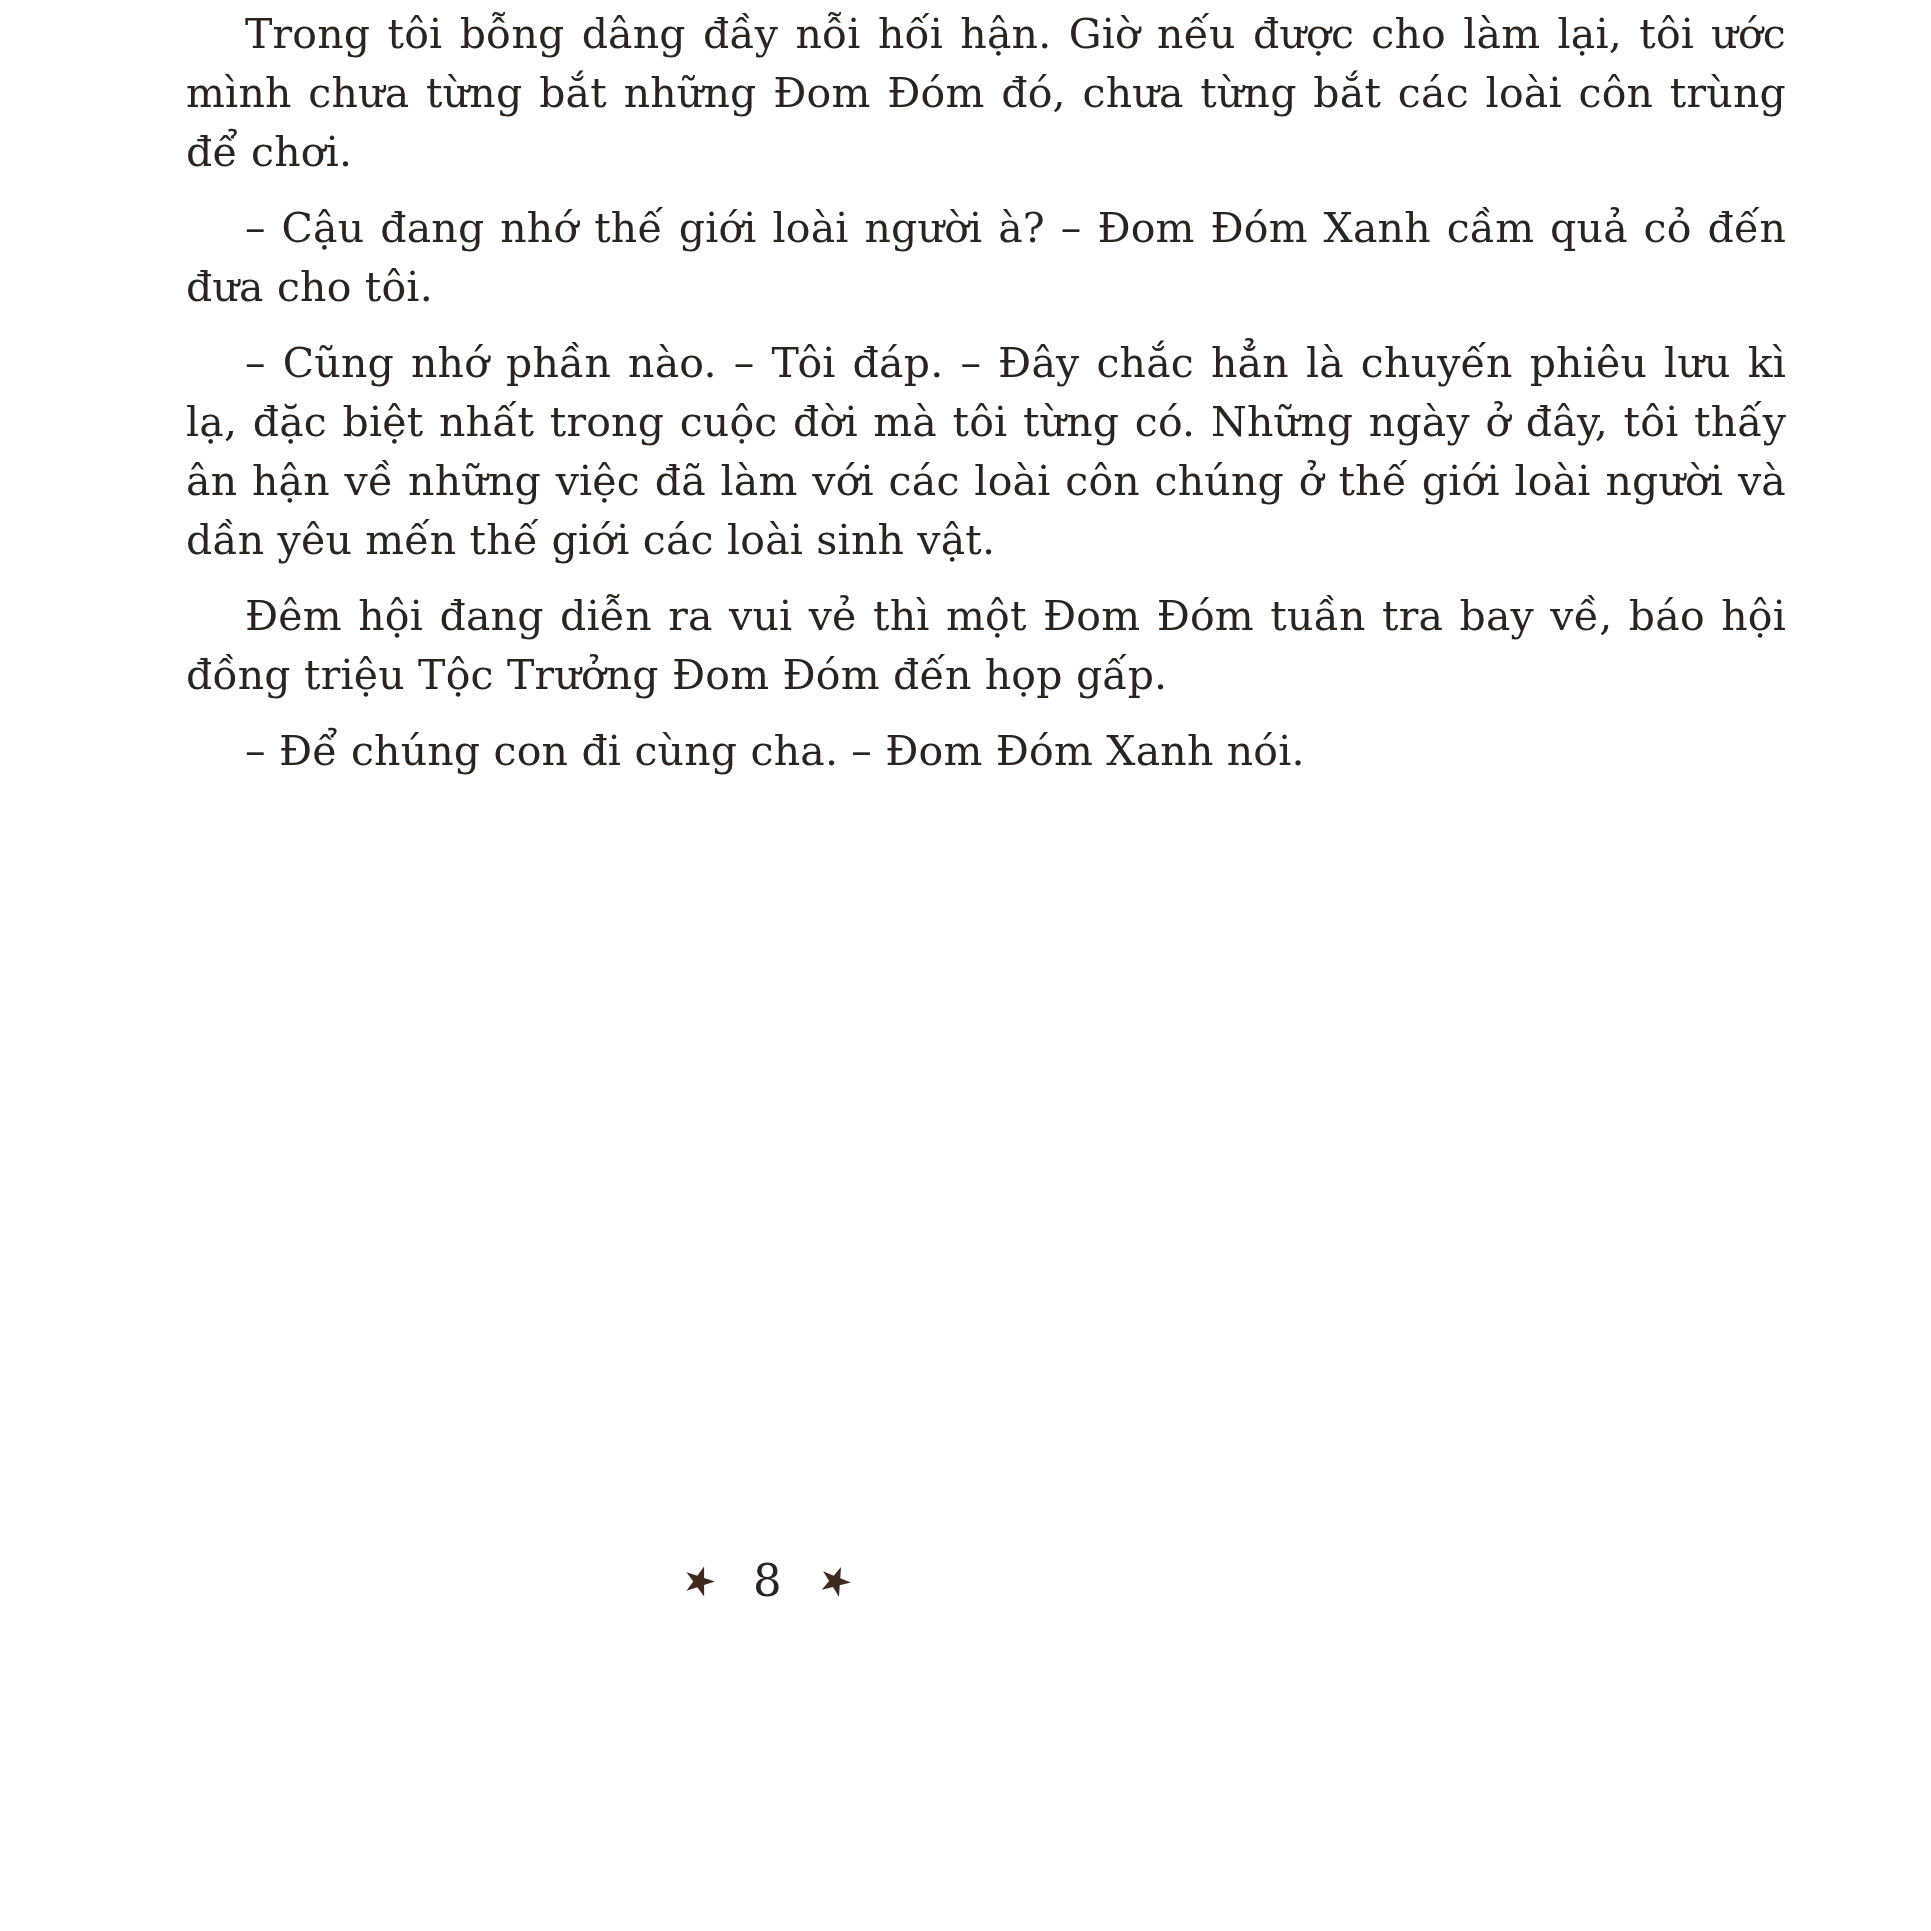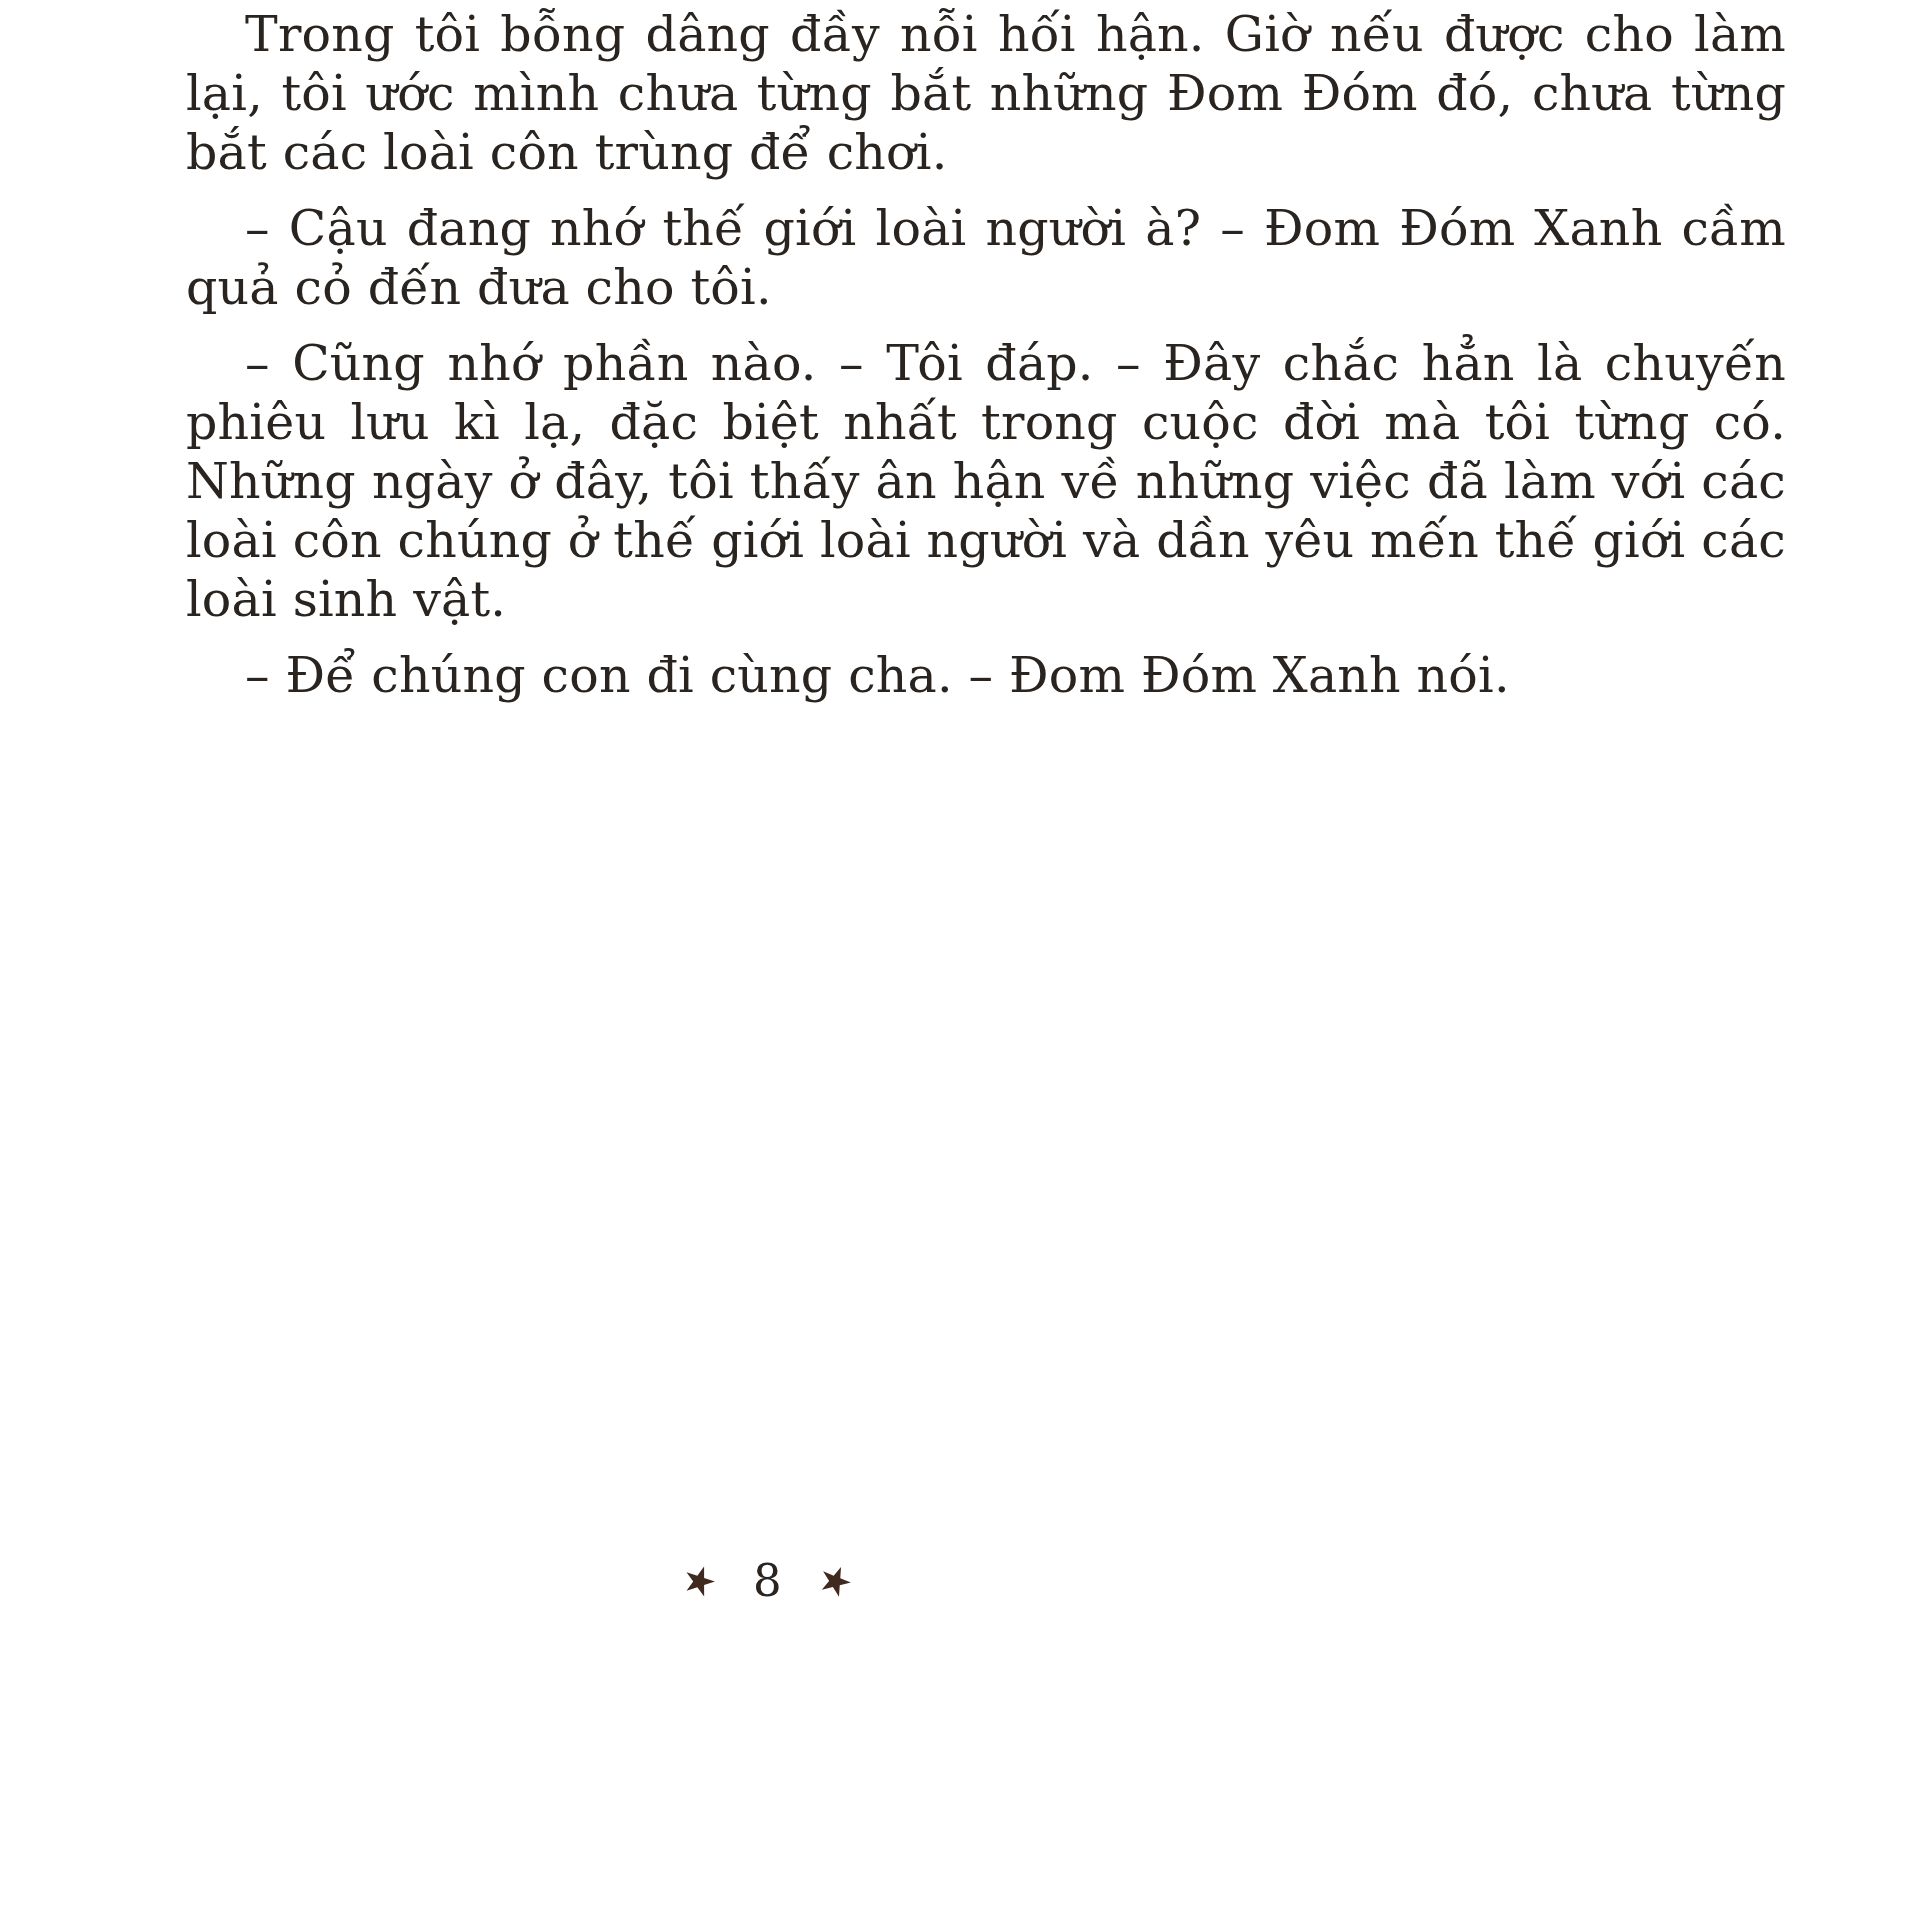--- a/index.html
+++ b/index.html
@@ -19,21 +19,21 @@
     inset: 0;
     background: #ffffff;
   }
   .text-block {
     position: absolute;
     top: 4.7px;
     left: 186px;
     width: 1600px;
   }
   .text-block p {
-    font-size: 49px;
+    font-size: 41px;
     line-height: 59px;
     text-align: justify;
     text-indent: 59px;
     margin-bottom: 17px;
     letter-spacing: 0.2px;
     color: #29241f;
   }
   .footer {
     position: absolute;
     top: 1558px;
@@ -58,20 +58,21 @@
 </style>
 </head>
 <body>
 
 <div class="page">
 
   <div class="text-block">
     <p>Trong tôi bỗng dâng đầy nỗi hối hận. Giờ nếu được cho làm lại, tôi ước mình chưa từng bắt những Đom Đóm đó, chưa từng bắt các loài côn trùng để chơi.</p>
     <p>– Cậu đang nhớ thế giới loài người à? – Đom Đóm Xanh cầm quả cỏ đến đưa cho tôi.</p>
     <p>– Cũng nhớ phần nào. – Tôi đáp. – Đây chắc hẳn là chuyến phiêu lưu kì lạ, đặc biệt nhất trong cuộc đời mà tôi từng có. Những ngày ở đây, tôi thấy ân hận về những việc đã làm với các loài côn chúng ở thế giới loài người và dần yêu mến thế giới các loài sinh vật.</p>
+    <p>Đêm hội đang diễn ra vui vẻ thì một Đom Đóm tuần tra bay về, báo hội đồng triệu Tộc Trưởng Đom Đóm đến họp gấp.</p>
     <p>– Để chúng con đi cùng cha. – Đom Đóm Xanh nói.</p>
   </div>
 
   <div class="footer">
     <span class="star star-left">★</span>
     <span class="page-number">8</span>
     <span class="star star-right">★</span>
   </div>
 
 </div>

